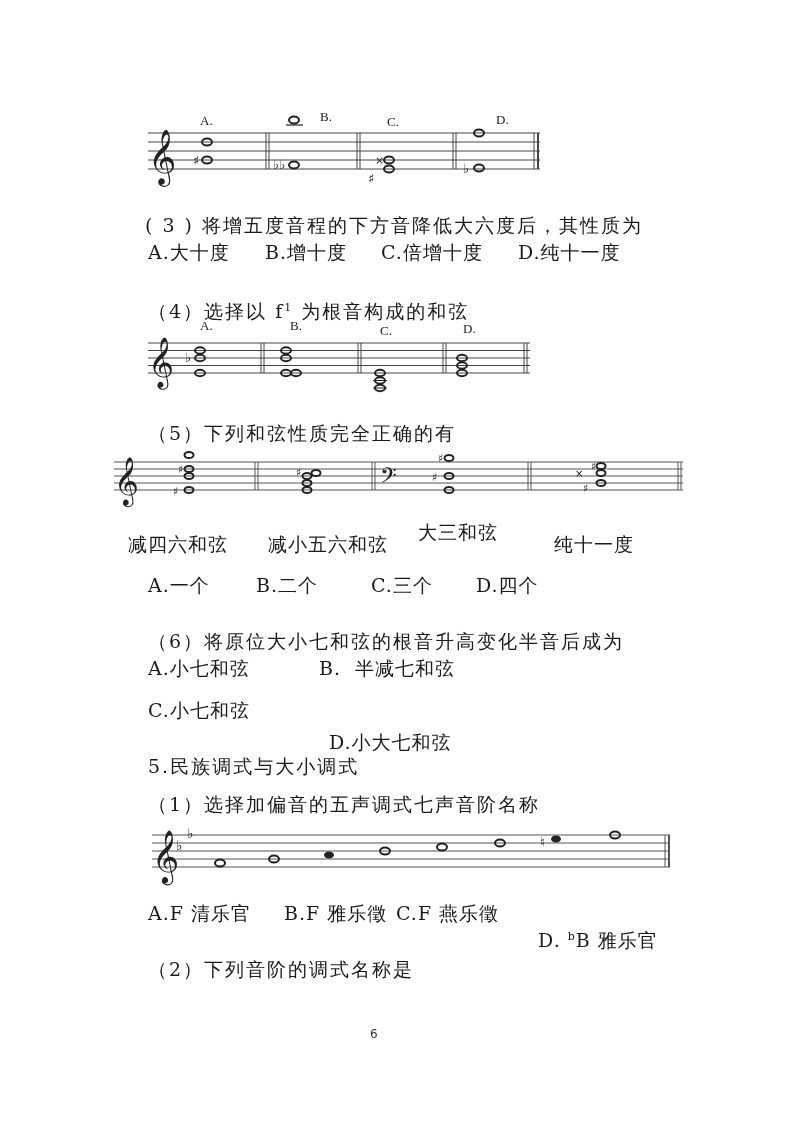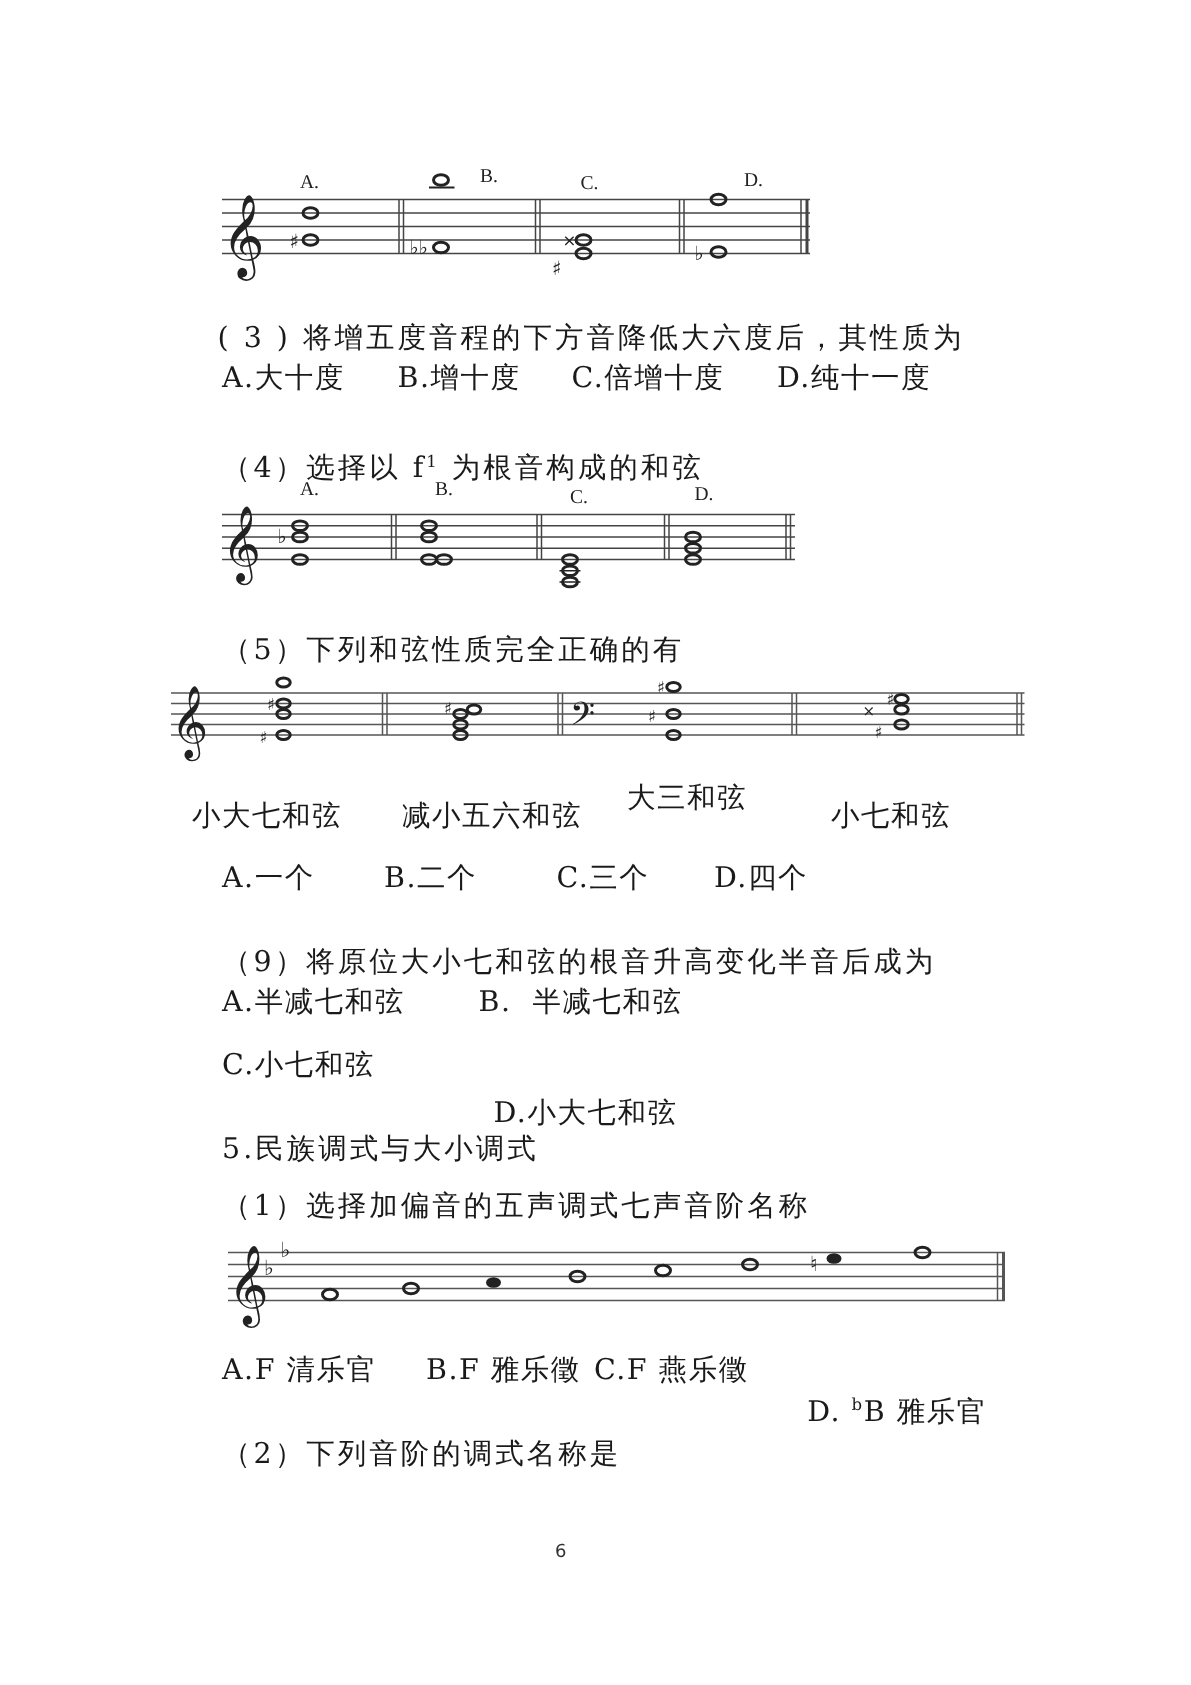--- a/index.html
+++ b/index.html
@@ -155,32 +155,32 @@
       <text x="73" y="50">♯</text>
     <text x="196" y="31">♯</text>
     <text x="338" y="17">♯</text>
       <text x="332" y="36">♯</text>
     <text x="491" y="25">♯</text>
       <text x="483" y="47">♯</text>
     <text x="475" y="32" font-size="10">×</text>
   </g>
 </svg>
 
-<div class="opt" style="left:128px;top:532px">小大七和弦</div>
+<div class="opt" style="left:128px;top:532px">减四六和弦</div>
 <div class="opt" style="left:268px;top:532px">减小五六和弦</div>
 <div class="opt" style="left:418px;top:520px">大三和弦</div>
-<div class="opt" style="left:554px;top:532px">小七和弦</div>
+<div class="opt" style="left:554px;top:532px">纯十一度</div>
 
 <div class="opt" style="left:148px;top:573px">A.一个</div>
 <div class="opt" style="left:256px;top:573px">B.二个</div>
 <div class="opt" style="left:371px;top:573px">C.三个</div>
 <div class="opt" style="left:476px;top:573px">D.四个</div>
 
-<div class="line" style="left:148px;top:615px">（9）将原位大小七和弦的根音升高变化半音后成为</div>
-<div class="opt" style="left:148px;top:656px">A.半减七和弦</div>
+<div class="line" style="left:148px;top:615px">（6）将原位大小七和弦的根音升高变化半音后成为</div>
+<div class="opt" style="left:148px;top:656px">A.小七和弦</div>
 <div class="opt" style="left:319px;top:656px;white-space:pre">B.  半减七和弦</div>
 <div class="opt" style="left:148px;top:698px">C.小七和弦</div>
 <div class="opt" style="left:329px;top:730px">D.小大七和弦</div>
 
 <div class="line" style="left:148px;top:740px">5.民族调式与大小调式</div>
 <div class="line" style="left:148px;top:778px">（1）选择加偏音的五声调式七声音阶名称</div>
 
 <svg class="staff" style="left:140px;top:815px" width="540" height="75" viewBox="0 0 540 75">
   <g stroke="#555" stroke-width="1">
     <line x1="12" y1="20" x2="530" y2="20"></line>

